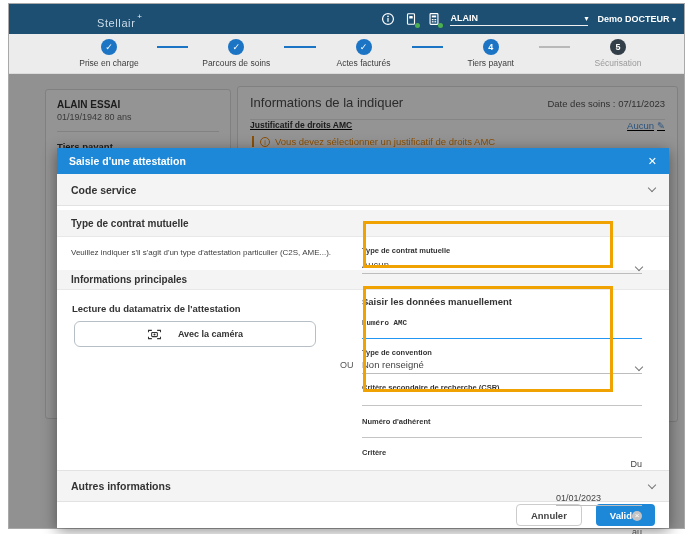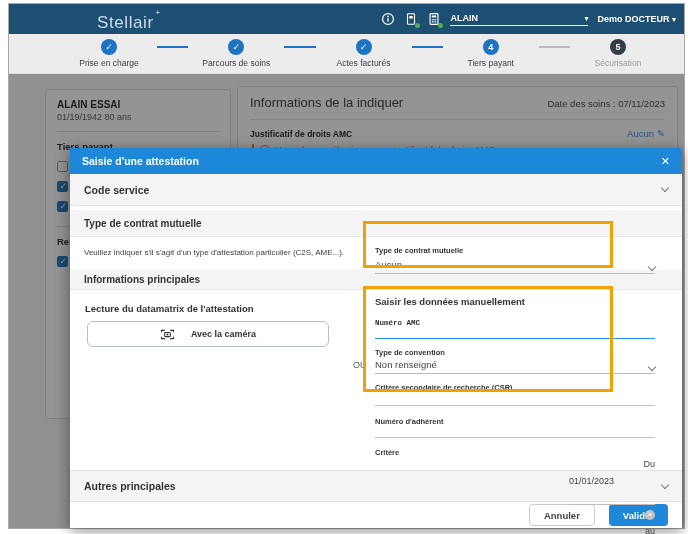--- a/index.html
+++ b/index.html
@@ -2,21 +2,21 @@
 <html style="--navy: #1d4f72; --accent: #1d87d8; --annotation: #f0a202; --warning: #ef8807; --success: #4caf50; --stepblue: #1c74c4; --steptodo: #323e48;"><head>
 <meta charset="utf-8">
 <style>
   html,body{margin:0;padding:0;background:#fff;}
   *{box-sizing:border-box;font-family:"Liberation Sans","DejaVu Sans",sans-serif;}
   .canvas{position:relative;width:688px;height:534px;background:#fff;overflow:hidden;}
   .app{position:absolute;left:8px;top:3px;right:3px;bottom:5px;border:1px solid #a9a9a9;background:#fff;overflow:hidden;}
 
   
   .topbar{height:30px;background:var(--navy,#1d4f72);display:flex;align-items:center;color:#fff;}
-  .logo{margin-left:88px;font-size:17px;letter-spacing:.6px;color:#c9dcea;position:relative;margin-top:8px;}
+  .logo{margin-left:88px;font-size:11px;letter-spacing:.6px;color:#c9dcea;position:relative;margin-top:8px;}
   .logo::after{content:"+";position:absolute;top:-5px;right:-7px;font-size:8px;color:#eaf3fa;}
   .topright{margin-left:auto;display:flex;align-items:center;gap:9px;margin-right:8px;}
   .hicon{position:relative;width:14px;height:14px;}
   .hicon svg{display:block;}
   .gdot{position:absolute;right:-2px;bottom:-2px;width:5px;height:5px;border-radius:50%;background:var(--success,#4caf50);}
   .envsel{width:138px;border-bottom:1px solid #f0f0f0;display:flex;justify-content:space-between;align-items:flex-end;padding-bottom:2px;font-size:9px;font-weight:bold;cursor:pointer;}
   .usermenu{font-size:9px;font-weight:bold;cursor:pointer;white-space:nowrap;}
   .caret{font-size:8px;}
 
   
@@ -41,30 +41,30 @@
   .cbrow{display:flex;align-items:center;gap:6px;margin-top:9px;cursor:pointer;}
   .cb{width:11px;height:11px;border:1px solid #9c9c9c;border-radius:2px;background:#fff;flex:none;}
   .cb.checked{background:#2b7fc7;border-color:#2b7fc7;position:relative;}
   .cb.checked::after{content:"✓";position:absolute;left:1.5px;top:-1px;color:#fff;font-size:9px;}
   .cblabel{font-size:9px;color:#444;}
 
   .mpanel{position:absolute;left:228px;top:12px;right:6px;height:336px;background:#fff;border:1px solid #ddd;border-radius:3px;padding:8px 12px;}
   .mphead{display:flex;justify-content:space-between;align-items:baseline;border-bottom:1px solid #e6e6e6;padding-bottom:9px;}
   .mptitle{font-size:13px;color:#4a4a4a;}
   .mpdate{font-size:9.5px;color:#555;}
-  .justrow{display:flex;justify-content:space-between;align-items:flex-end;margin-top:8px;}
+  .justrow{display:flex;justify-content:space-between;align-items:flex-start;text-decoration:underline;}
   .justlabel{font-size:8.5px;font-weight:bold;color:#333;}
   .justlink{font-size:9.5px;color:#4a90d9;cursor:pointer;display:flex;align-items:center;gap:3px;}
   .warn{margin-top:5px;margin-left:2px;border-left:2px solid var(--warning,#ef8807);padding-left:6px;color:var(--warning,#ef8807);font-size:9.5px;display:flex;align-items:center;gap:5px;}
   .infob{width:10px;height:10px;border:1px solid var(--warning,#ef8807);border-radius:50%;font-size:7px;line-height:10px;text-align:center;flex:none;}
 
   .overlay{position:absolute;left:0;right:0;top:70px;bottom:0;background:rgba(0,0,0,.42);z-index:3;}
 
   
-  .modal{position:absolute;left:70px;top:148px;width:612px;height:380px;background:#fff;z-index:5;box-shadow:0 3px 14px rgba(0,0,0,.45);display:flex;flex-direction:column;}
+  .modal{position:absolute;left:57px;top:148px;width:612px;height:380px;background:#fff;z-index:5;box-shadow:0 3px 14px rgba(0,0,0,.45);display:flex;flex-direction:column;}
   .mhead{height:26px;background:var(--accent,#1d87d8);color:#fff;display:flex;align-items:center;padding:0 12px;flex:none;}
   .mtitle{font-size:10.5px;font-weight:bold;}
   .mclose{margin-left:auto;font-size:11px;cursor:pointer;}
   .accrow{height:32px;background:#f4f4f4;border-bottom:1px solid #e2e2e2;display:flex;align-items:center;justify-content:space-between;padding:4px 14px;flex:none;cursor:pointer;}
   .acclabel{font-size:10.5px;font-weight:bold;color:#333;}
   .chev{width:6px;height:6px;border-right:1.5px solid #777;border-bottom:1.5px solid #777;transform:rotate(45deg);display:inline-block;margin-top:-3px;}
   .gap{height:4px;background:#fff;flex:none;}
   .sechead{height:27px;background:#f4f4f4;border-bottom:1px solid #e8e8e8;display:flex;align-items:center;padding:0 14px;font-size:10px;font-weight:bold;color:#333;flex:none;}
   .tcbody{height:33px;position:relative;flex:none;background:#fff;}
   .tchelp{position:absolute;left:14px;top:11px;font-size:8px;color:#3d3d3d;white-space:nowrap;max-width:286px;overflow:hidden;}
@@ -78,21 +78,21 @@
   .cambtn{position:absolute;left:17px;top:31px;width:242px;height:26px;border:1px solid #b7bfc6;border-radius:6px;background:#fff;display:flex;align-items:center;justify-content:center;gap:16px;cursor:pointer;}
   .cambtn span{font-size:9px;font-weight:bold;color:#333;}
   .ou{position:absolute;left:283px;top:70px;font-size:9px;color:#555;}
   .rightcol{position:absolute;left:305px;top:6px;right:27px;}
   .manhead{font-size:9.5px;font-weight:bold;color:#333;}
   .rightcol .flabel{display:block;margin-top:9px;}
   .iline{height:12px;border-bottom:1px solid #c4c4c4;cursor:text;}
   .iline.blue{border-bottom:1.5px solid #2196f3;}
   .dates{display:flex;align-items:flex-end;margin-top:2px;gap:5px;flex-direction:column;}
   .dtxt{font-size:9px;color:#444;padding-bottom:2px;}
-  .dval{font-size:9px;color:#444;border-bottom:1px solid #bdbdbd;width:86px;padding-bottom:18px;cursor:text;}
+  .dval{font-size:9px;color:#444;border-bottom:1px solid #bdbdbd;width:86px;padding-bottom:2px;cursor:text;margin-top:17px;}
   .clearic{width:10px;height:10px;border-radius:50%;background:#c3c3c3;color:#fff;font-size:8px;line-height:10px;text-align:center;margin-bottom:1px;cursor:pointer;}
   .mfoot{flex:1;display:flex;align-items:center;justify-content:flex-end;gap:14px;padding-right:14px;background:#fff;}
   .btn{height:22px;padding:0 14px;border-radius:4px;font-size:9.5px;font-weight:bold;cursor:pointer;display:flex;align-items:center;}
   .btn.cancel{background:#fff;border:1px solid #ccc;color:#444;}
   .btn.submit{background:var(--accent,#1d87d8);border:none;color:#fff;}
 
   .anno{position:absolute;border:3px solid var(--annotation,#f0a202);z-index:7;pointer-events:none;}
   .anno1{left:363px;top:221px;width:250px;height:47px;}
   .anno2{left:363px;top:286px;width:250px;height:106px;}
 </style>
@@ -277,21 +277,21 @@
           <span class="dval">01/01/2023</span>
           <span class="clearic">×</span>
           <span class="dtxt">au</span>
           <span class="dval">31/12/2023</span>
           <span class="clearic">×</span>
         </div>
       </div>
     </div>
 
     <div class="accrow" style="border-top:1px solid #e2e2e2;">
-      <span class="acclabel">Autres principales</span>
+      <span class="acclabel">Autres informations</span>
       <span class="chev"></span>
     </div>
     <div class="mfoot">
       <div class="btn cancel">Annuler</div>
       <div class="btn submit">Valider</div>
     </div>
   </div>
 
   <div class="anno anno1"></div>
   <div class="anno anno2"></div>

